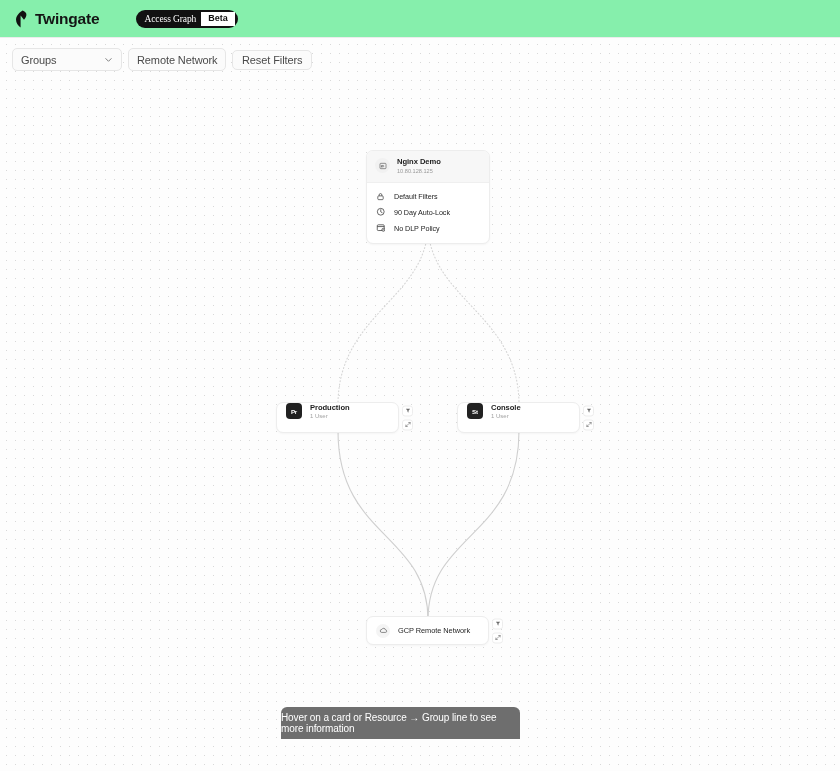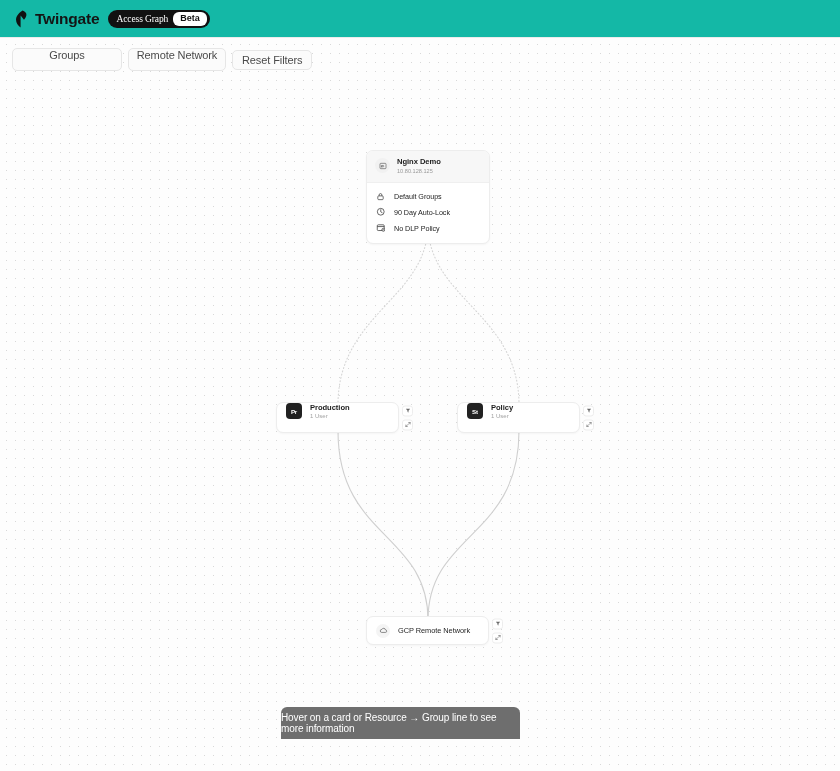--- a/index.html
+++ b/index.html
@@ -8,25 +8,26 @@
     font-family: "Liberation Sans", sans-serif;
     background: #ffffff;
     overflow: hidden;
   }
   #app { position: relative; width: 840px; height: 771px; }
 
   
   .header {
     position: absolute; top: 0; left: 0;
     width: 840px; height: 38px;
-    background: #14b8a6;
+    background: #86efac;
     border-bottom: 1px solid #ececec;
     display: flex; align-items: center;
     padding: 0 14px;
     z-index: 40;
+    gap: 28px;
   }
   .brand { display: flex; align-items: center; gap: 6px; }
   .brand-mark { width: 15px; height: 18px; display: block; }
   .brand-name {
     font-size: 15.5px; font-weight: 600; color: #141414;
     letter-spacing: -0.2px;
   }
   .access-pill {
     display: flex; align-items: center;
     background: #111111;
@@ -37,21 +38,21 @@
     gap: 5px;
   }
   .access-pill-label {
     font-size: 9.5px; color: #ffffff; font-weight: 500;
     letter-spacing: -0.1px;
     font-family: Liberation Serif, serif;
   }
   .beta-chip {
     background: #ffffff; color: #111111;
     font-size: 9px; font-weight: 600;
-    border-radius: 6px;
+    border-radius: 0;
     padding: 2px 7px 3px;
     line-height: 1;
   }
   .header-right {
     margin-left: auto; display: flex; align-items: center; gap: 14px;
   }
   .header-link {
     font-size: 11.5px; color: #2b2b2b; text-decoration: none;
     letter-spacing: -0.1px;
   }
@@ -83,21 +84,20 @@
     height: 23px;
     background: #fbfbfb;
     border: 1px solid #e6e6e6;
     border-radius: 5px;
     display: flex; align-items: center;
     padding: 0 8px;
     gap: 10px;
     font-size: 11px; color: #4a4a4a;
     letter-spacing: -0.1px;
     white-space: nowrap;
-    flex-direction: column;
   }
   .filter-select .lbl { flex: 1; }
   .chev { width: 9px; height: 9px; display: block; opacity: .75; }
   .reset-btn {
     height: 20px;
     background: #fbfbfb;
     border: 1px solid #e6e6e6;
     border-radius: 5px;
     display: flex; align-items: center;
     padding: 0 9px;
@@ -267,21 +267,21 @@
       </div>
 
       <div class="rc-body">
         <div class="rc-row">
           <span class="rc-row-ico">
             <svg viewBox="0 0 12 12" width="9" height="9">
               <rect x="2.4" y="5.2" width="7.2" height="5" rx="1.2" fill="none" stroke="#3a3a3a" stroke-width="0.95"></rect>
               <path d="M4.2 5.2 V3.9 a1.8 1.8 0 0 1 3.6 0 V5.2" fill="none" stroke="#3a3a3a" stroke-width="0.95"></path>
             </svg>
           </span>
-          <span class="rc-row-lbl">Default Groups</span>
+          <span class="rc-row-lbl">Default Filters</span>
         </div>
 
         <div class="rc-row">
           <span class="rc-row-ico">
             <svg viewBox="0 0 12 12" width="9.5" height="9.5">
               <circle cx="6" cy="6" r="4.3" fill="none" stroke="#3a3a3a" stroke-width="0.95"></circle>
               <path d="M6 3.4 V6.1 L7.8 7.2" fill="none" stroke="#3a3a3a" stroke-width="0.95" stroke-linecap="round"></path>
             </svg>
           </span>
           <span class="rc-row-lbl">90 Day Auto-Lock</span>
@@ -320,21 +320,21 @@
             <path d="M6 1.6 H8.6 V4.2 M4 8.4 H1.4 V5.8 M8.6 1.6 L5.6 4.6 M1.4 8.4 L4.4 5.4" fill="none" stroke="#6b6b6b" stroke-width="1" stroke-linecap="round"></path>
           </svg>
         </div>
       </div>
     </div>
 
     <div class="node node-stg">
       <div class="grp-card">
         <div class="grp-badge">St</div>
         <div class="grp-texts">
-          <div class="grp-title">Policy</div>
+          <div class="grp-title">Console</div>
           <div class="grp-sub">1 User</div>
         </div>
       </div>
       <div class="side-actions">
         <div class="mini-btn">
           <svg viewBox="0 0 10 10">
             <path d="M1.4 2 H8.6 L5.8 5.3 V8.3 L4.2 7.3 V5.3 Z" fill="#6b6b6b"></path>
           </svg>
         </div>
         <div class="mini-btn">

